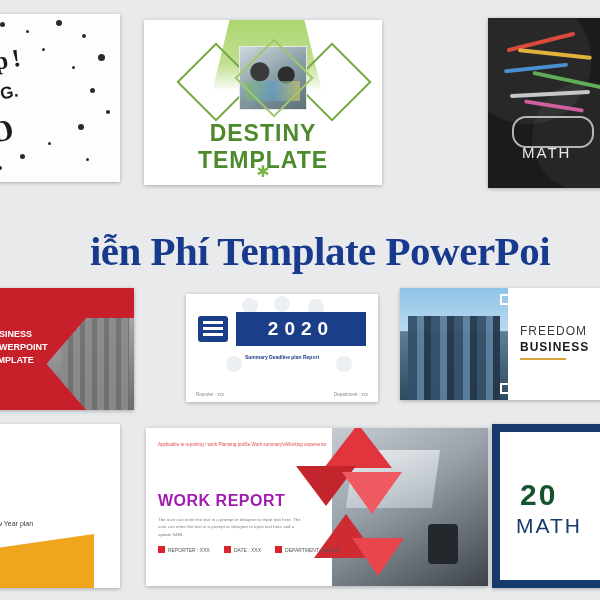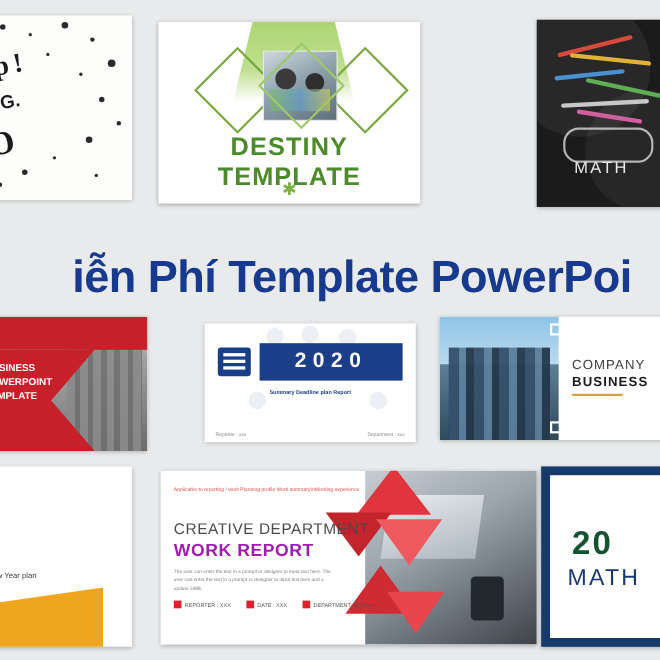--- a/index.html
+++ b/index.html
@@ -53,21 +53,21 @@
        radial-gradient(circle at 30% 25%,rgba(255,255,255,.06) 0 40%,transparent 41%),
        radial-gradient(circle at 75% 70%,rgba(255,255,255,.05) 0 35%,transparent 36%),
        #1b1b1b;}
   .s3 .pen{position:absolute;height:4px;border-radius:2px;}
   .s3 .word{position:absolute;left:34px;top:126px;color:#e8e8e8;font-size:15px;font-weight:normal;letter-spacing:2px;}
   .s3 .ring{position:absolute;left:24px;top:98px;width:78px;height:28px;border:2px solid #cfcfcf;border-radius:14px;opacity:.85;}
 
   
   .banner{position:absolute;left:0;right:0;top:215px;height:72px;display:flex;align-items:center;justify-content:center;}
   .banner span{font-size:41px;font-weight:bold;color:#173a8f;white-space:nowrap;letter-spacing:-.5px;
-     font-family:Liberation Sans, sans-serif;margin-left:40px;}
+     font-family:Liberation Serif, serif;margin-left:40px;}
 
   
   
   .s4{left:-18px;top:288px;width:152px;height:122px;}
   .s4 .city{position:absolute;inset:0;
      background:linear-gradient(170deg,#d9d9d9 0%,#9e9e9e 45%,#6b6b6b 100%);}
   .s4 .city:before{content:"";position:absolute;left:52%;top:18%;width:45%;height:82%;
      background:repeating-linear-gradient(90deg,#8a8a8a 0 7px,#6f6f6f 7px 12px);opacity:.9;}
   .s4 .redtop{position:absolute;left:0;top:0;width:100%;height:30px;background:#c8202a;}
   .s4 .redchev{position:absolute;left:0;top:30px;width:104px;height:92px;background:#c8202a;
@@ -203,42 +203,41 @@
     <div class="cap">Summary   Deadline plan   Report</div>
     <div class="footer">
       <span>Reporter : xxx</span>
       <span>Department : xxx</span>
     </div>
   </div>
 
   <div class="slide s6">
     <div class="ph"></div>
     <div class="right">
-      <div class="c1">COMPANY</div>
+      <div class="c1">FREEDOM</div>
       <div class="c2">BUSINESS</div>
       <div class="line"></div>
     </div>
     <span class="mark" style="left:100px;top:6px"></span>
     <span class="mark" style="left:100px;bottom:6px"></span>
   </div>
 
   <div class="slide s7">
     <div class="txt">New Year plan</div>
     <div class="orange"></div>
   </div>
 
   <div class="slide s8">
     <div class="photo"></div>
     <div class="tri" style="left:178px;top:-4px;width:0;height:0;border-left:34px solid transparent;border-right:34px solid transparent;border-bottom:44px solid #e0353c;"></div>
     <div class="tri" style="left:150px;top:38px;width:0;height:0;border-left:30px solid transparent;border-right:30px solid transparent;border-top:40px solid #c4242c;"></div>
     <div class="tri" style="left:196px;top:44px;width:0;height:0;border-left:30px solid transparent;border-right:30px solid transparent;border-top:42px solid #ef5a60;"></div>
     <div class="tri" style="left:168px;top:86px;width:0;height:0;border-left:32px solid transparent;border-right:32px solid transparent;border-bottom:44px solid #cf2b33;"></div>
     <div class="tri" style="left:206px;top:110px;width:0;height:0;border-left:26px solid transparent;border-right:26px solid transparent;border-top:38px solid #e8454c;"></div>
     <div class="small">Applicable to reporting / work Planning profile Work summary\nWorking experience</div>
-    <div class="h1">CREATIVE DEPARTMENT</div>
     <div class="h2">WORK REPORT</div>
     <div class="body">The user can enter the text in a prompt or designer to input text here. The user can enter the text in a prompt or designer to input text here and a update 5488.</div>
     <div class="tags">
       <span><i></i><span>REPORTER : XXX</span></span>
       <span><i></i><span>DATE : XXX</span></span>
       <span><i></i><span>DEPARTMENT: DESIGN</span></span>
     </div>
   </div>
 
   <div class="slide s9">

